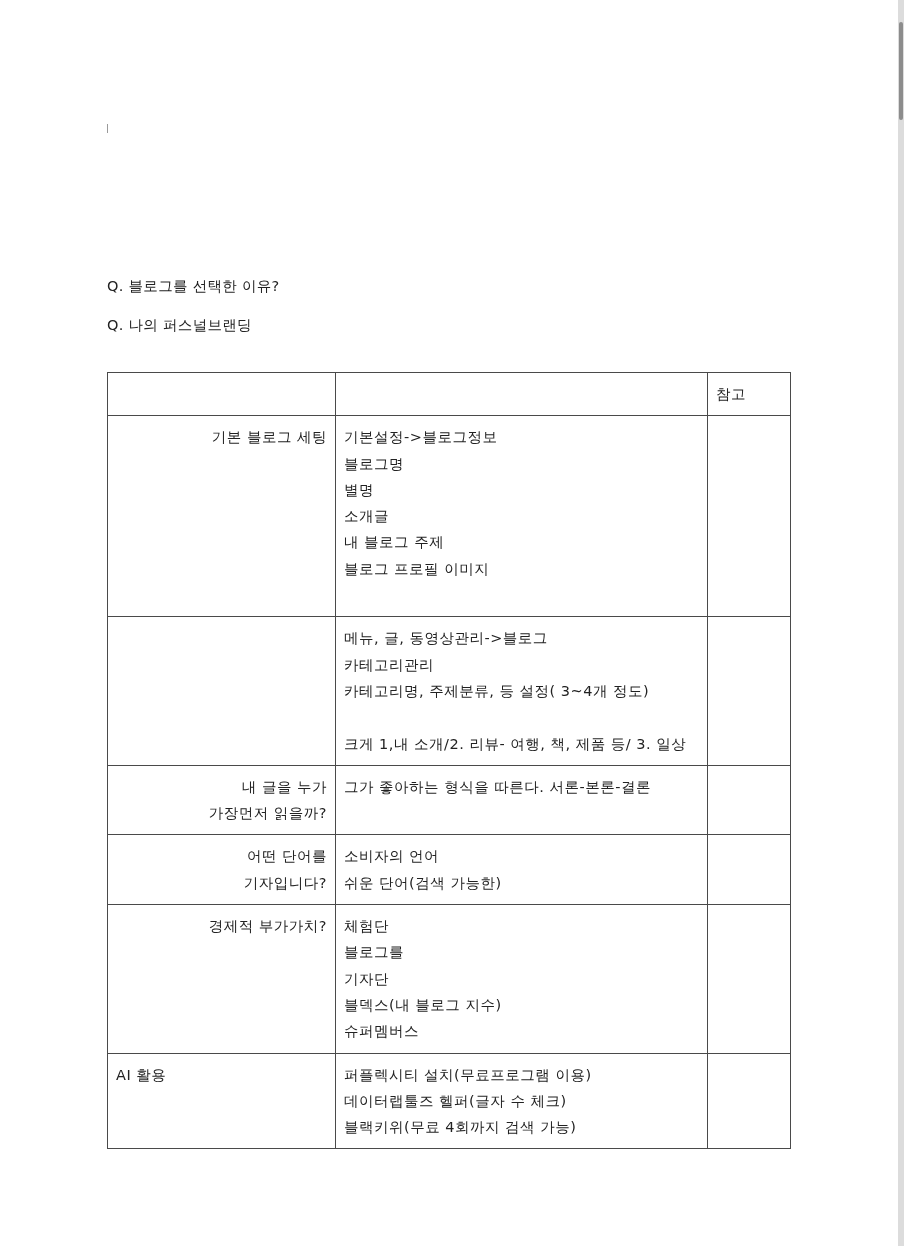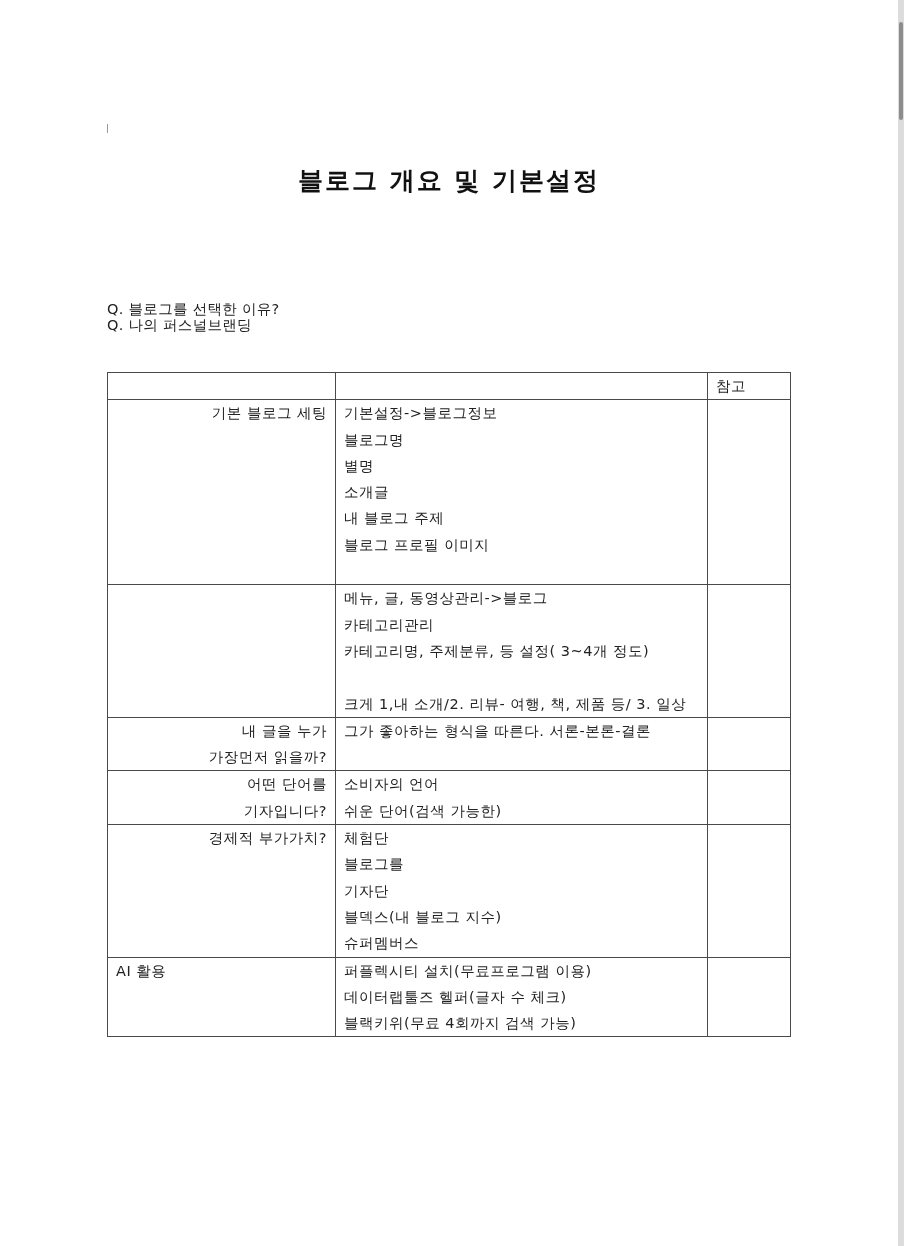--- a/index.html
+++ b/index.html
@@ -7,42 +7,41 @@
     width: 904px; height: 1246px; background: #ffffff; position: relative; overflow: hidden;
     font-family: "DejaVu Sans", "Liberation Sans", sans-serif; color: #1a1a1a;
   }
   .page { position: absolute; left: 0; top: 0; width: 898px; height: 1246px; background: #fff; }
   .cursor-mark { position: absolute; left: 107px; top: 124px; width: 1px; height: 9px; background: #9a9a9a; }
   .title {
     position: absolute; left: 0; width: 898px; top: 164px; text-align: center;
     font-size: 25px; font-weight: bold; letter-spacing: 2px; color: #111;
   }
   .question { position: absolute; left: 107px; font-size: 14.5px; color: #222; letter-spacing: 0.3px; }
-  .q1 { top: 277px; margin-top: 23px; }
+  .q1 { top: 277px; }
   .q2 { top: 316px; }
   table.main {
     position: absolute; left: 107px; top: 372px; width: 683px;
     border-collapse: collapse; table-layout: fixed; font-size: 14.5px; color: #222;
   }
-  table.main td { border: 1px solid #4a4a4a; vertical-align: top; padding: 0 8px; }
+  table.main td { border: 1px solid #4a4a4a; vertical-align: top; padding: 8px 8px; }
   col.c1 { width: 228px; } col.c2 { width: 372px; } col.c3 { width: 83px; }
   .line { height: 26.3px; line-height: 26.3px; white-space: nowrap; letter-spacing: 0.5px; }
   .center { text-align: right; }
   .hdr td { height: 25px; }
   .footer-note { position: absolute; left: 107px; top: 1087px; font-size: 14.5px; color: #222; letter-spacing: 0.5px; }
   .scrollbar { position: absolute; right: 0; top: 0; width: 6px; height: 1246px; background: #dcdcdc; }
   .scroll-thumb { position: absolute; left: 1px; top: 22px; width: 4px; height: 98px; background: #8c8c8c; border-radius: 2px; }
 </style>
 </head>
 <body>
 
 <div class="page">
   <div class="cursor-mark"></div>
 
-  <div class="title">블로그 개요 및 기본설정</div>
 
   <div class="question q1">Q. 블로그를 선택한 이유?</div>
   <div class="question q2">Q. 나의 퍼스널브랜딩</div>
 
   <table class="main">
     <colgroup>
         <col class="c1">
         <col class="c2">
         <col class="c3">
       </colgroup>

